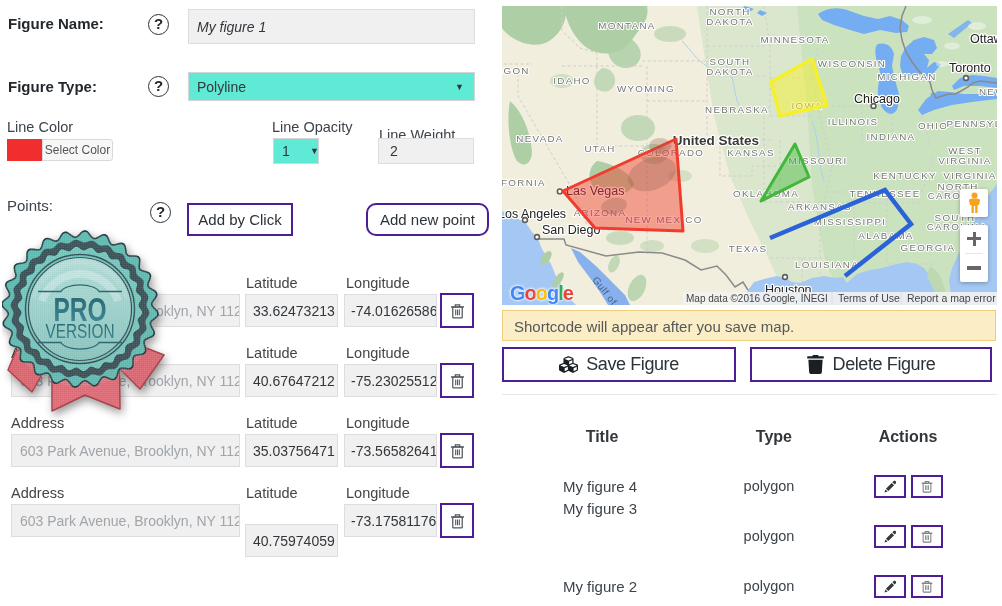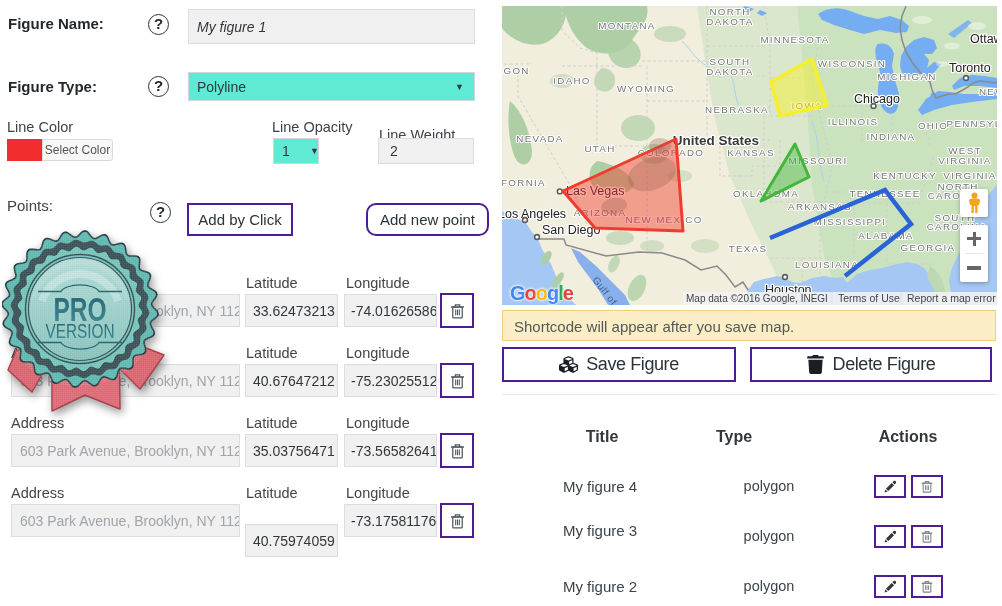--- a/index.html
+++ b/index.html
@@ -358,21 +358,21 @@
 Save Figure</div>
 <div class="abs bigbtn" style="left:750px;top:347px;width:242px;height:35px;font-size:18px;letter-spacing:-0.4px;">
 <svg width="17" height="19" viewBox="0 0 448 512" style="margin-right:9px;">
       <path fill="#1b1f23" d="M432 32H312l-9.4-18.7A24 24 0 0 0 281.1 0H166.8a23.72 23.72 0 0 0-21.4 13.3L136 32H16A16 16 0 0 0 0 48v32a16 16 0 0 0 16 16h416a16 16 0 0 0 16-16V48a16 16 0 0 0-16-16zM53.2 467a48 48 0 0 0 47.9 45h245.8a48 48 0 0 0 47.9-45L416 128H32z"></path>
     </svg>
 Delete Figure</div>
 
 <div class="abs" style="left:502px;top:394px;width:495px;height:1px;background:#e8e8e8;"></div>
 
 <div class="abs" style="left:560px;top:428px;width:84px;text-align:center;font-weight:bold;font-size:16px;color:#32373c;">Title</div>
-<div class="abs" style="left:692px;top:428px;width:84px;text-align:center;font-weight:bold;font-size:16px;color:#32373c;">Type</div>
+<div class="abs" style="left:708px;top:428px;width:84px;text-align:right;font-weight:bold;font-size:16px;color:#32373c;">Type</div>
 <div class="abs" style="left:866px;top:428px;width:84px;text-align:center;font-weight:bold;font-size:16px;color:#32373c;">Actions</div>
 
 <div class="abs" style="left:558px;top:478px;width:84px;text-align:center;font-size:15px;color:#3c434a;">My figure 4</div>
 <div class="abs" style="left:727px;top:478px;width:84px;text-align:center;font-size:14.5px;color:#3c434a;">polygon</div>
 <div class="abs bigbtn" style="left:874px;top:475px;width:32px;height:23px;">
 <svg width="14" height="14" viewBox="0 0 20 20">
       <g fill="#32373c">
         <path d="M2.2 17.8 L3.4 13.4 L6.6 16.6 Z"></path>
         <path d="M4.2 12.4 L12.4 4.2 L15.8 7.6 L7.6 15.8 Z"></path>
         <path d="M13.4 3.2 L14.9 1.7 C15.8 0.8 17.2 0.8 18.1 1.7 C19 2.6 19 4 18.1 4.9 L16.8 6.4 Z"></path>
@@ -383,21 +383,21 @@
 <svg width="12" height="13" viewBox="0 0 20 22">
       <g fill="none" stroke="#7e8288" stroke-width="1.8">
         <rect x="3.5" y="5.5" width="13" height="15" rx="1"></rect>
         <path d="M1 5.5h18" stroke-width="2.2"></path>
         <path d="M7 5V2.5h6V5"></path>
         <path d="M7.5 9v8M10 9v8M12.5 9v8" stroke-width="1.5"></path>
       </g>
     </svg>
 </div>
 
-<div class="abs" style="left:558px;top:522px;width:84px;text-align:center;font-size:15px;color:#3c434a;">My figure 3</div>
+<div class="abs" style="left:558px;top:500px;width:84px;text-align:center;font-size:15px;color:#3c434a;">My figure 3</div>
 <div class="abs" style="left:727px;top:528px;width:84px;text-align:center;font-size:14.5px;color:#3c434a;">polygon</div>
 <div class="abs bigbtn" style="left:874px;top:525px;width:32px;height:23px;">
 <svg width="14" height="14" viewBox="0 0 20 20">
       <g fill="#32373c">
         <path d="M2.2 17.8 L3.4 13.4 L6.6 16.6 Z"></path>
         <path d="M4.2 12.4 L12.4 4.2 L15.8 7.6 L7.6 15.8 Z"></path>
         <path d="M13.4 3.2 L14.9 1.7 C15.8 0.8 17.2 0.8 18.1 1.7 C19 2.6 19 4 18.1 4.9 L16.8 6.4 Z"></path>
       </g>
     </svg>
 </div>

